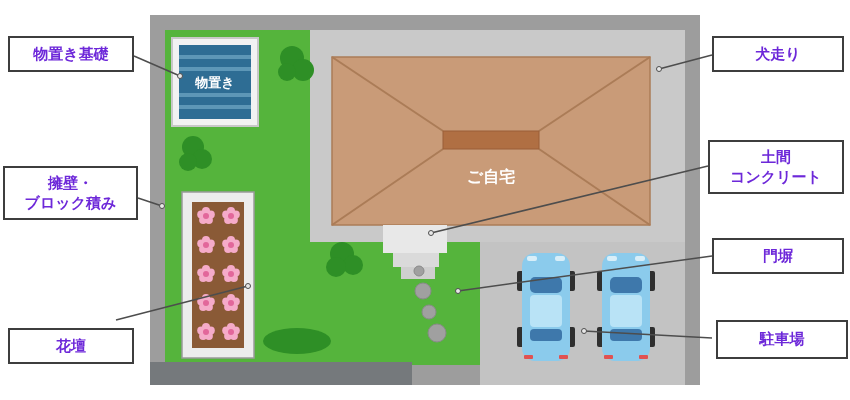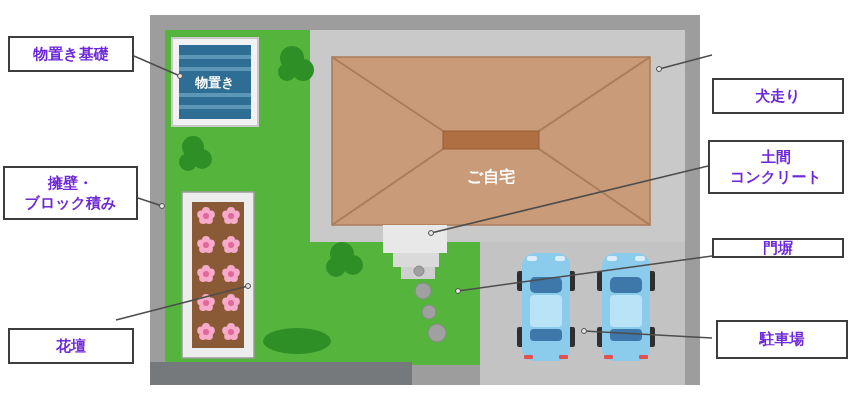--- a/index.html
+++ b/index.html
@@ -23,23 +23,23 @@
     font-size:15px;
     font-weight:bold;
     line-height:1.35;
     z-index:2;
   }
   .callout span{white-space:pre-line;}
 
   .cl-shed-foundation{left:8px;top:36px;width:126px;height:36px;}
   .cl-retaining{left:3px;top:166px;width:135px;height:54px;text-align:center;}
   .cl-flowerbed{left:8px;top:328px;width:126px;height:36px;}
-  .cl-dogrun{left:712px;top:36px;width:132px;height:36px;margin-top:42px;}
+  .cl-dogrun{left:712px;top:36px;width:132px;height:36px;}
   .cl-doma{left:708px;top:140px;width:136px;height:54px;}
-  .cl-gate{left:712px;top:238px;width:132px;height:20px;}
+  .cl-gate{left:712px;top:238px;width:132px;height:36px;}
   .cl-parking{left:716px;top:320px;width:132px;height:39px;}
 </style>
 </head>
 <body>
 
 <div class="stage">
 
   <svg width="850" height="400" viewBox="0 0 850 400">
 
     <defs>

